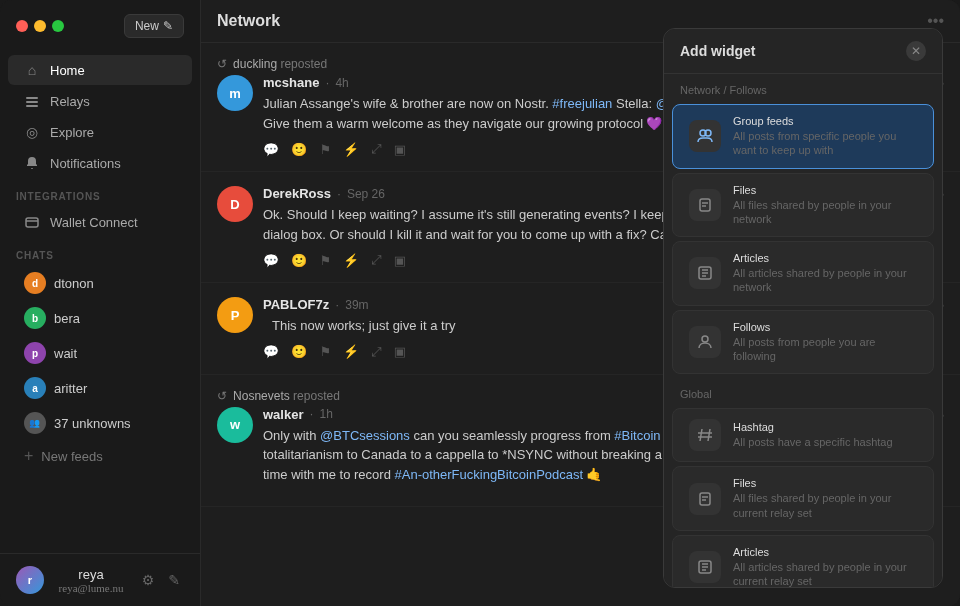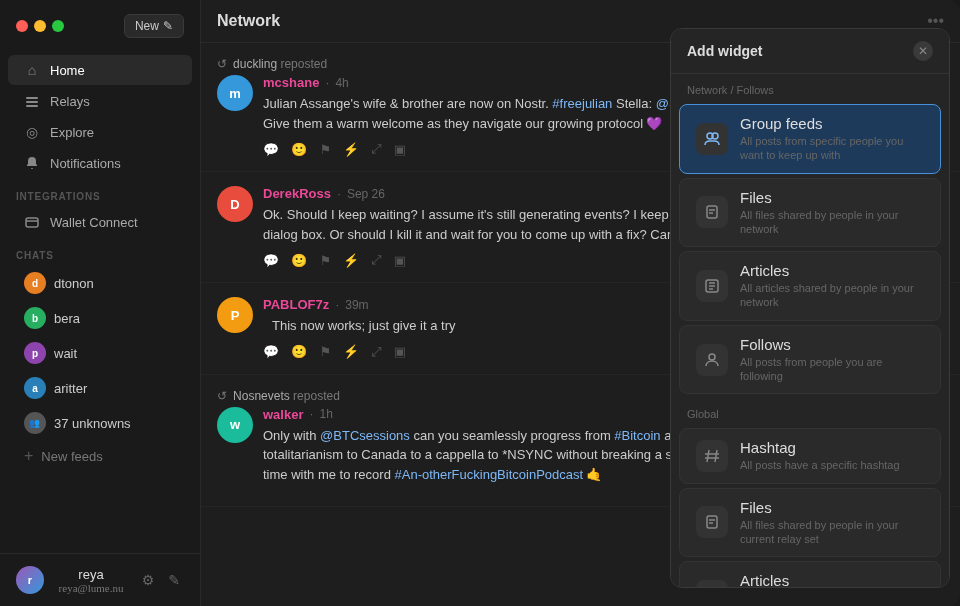--- a/index.html
+++ b/index.html
@@ -267,21 +267,21 @@
     .post-meta {
       display: flex;
       align-items: center;
       gap: 6px;
       margin-bottom: 4px;
     }
 
     .post-author {
       font-size: 13px;
       font-weight: 600;
-      color: #ec4899;
+      color: #e5e5e5;
     }
 
     .post-time {
       font-size: 12px;
       color: #666;
     }
 
     .post-body {
       font-size: 13px;
       color: #ccc;
@@ -317,21 +317,21 @@
       font-size: 16px;
     }
 
     .widget-modal {
       width: 280px;
       background: #252525;
       border-radius: 12px;
       border: 1px solid #3a3a3a;
       overflow: hidden;
       position: absolute;
-      right: 10px;
+      right: 17px;
       top: 28px;
       max-height: 560px;
       overflow-y: auto;
     }
 
     .modal-header {
       display: flex;
       align-items: center;
       justify-content: space-between;
       padding: 12px 16px;
@@ -391,21 +391,21 @@
       color: #888;
       font-size: 14px;
       flex-shrink: 0;
     }
 
     .widget-info {
       flex: 1;
     }
 
     .widget-name {
-      font-size: 15px;
+      font-size: 11px;
       font-weight: 500;
       color: #ddd;
       margin-bottom: 2px;
     }
 
     .widget-desc {
       font-size: 11px;
       color: #666;
       line-height: 1.3;
     }

